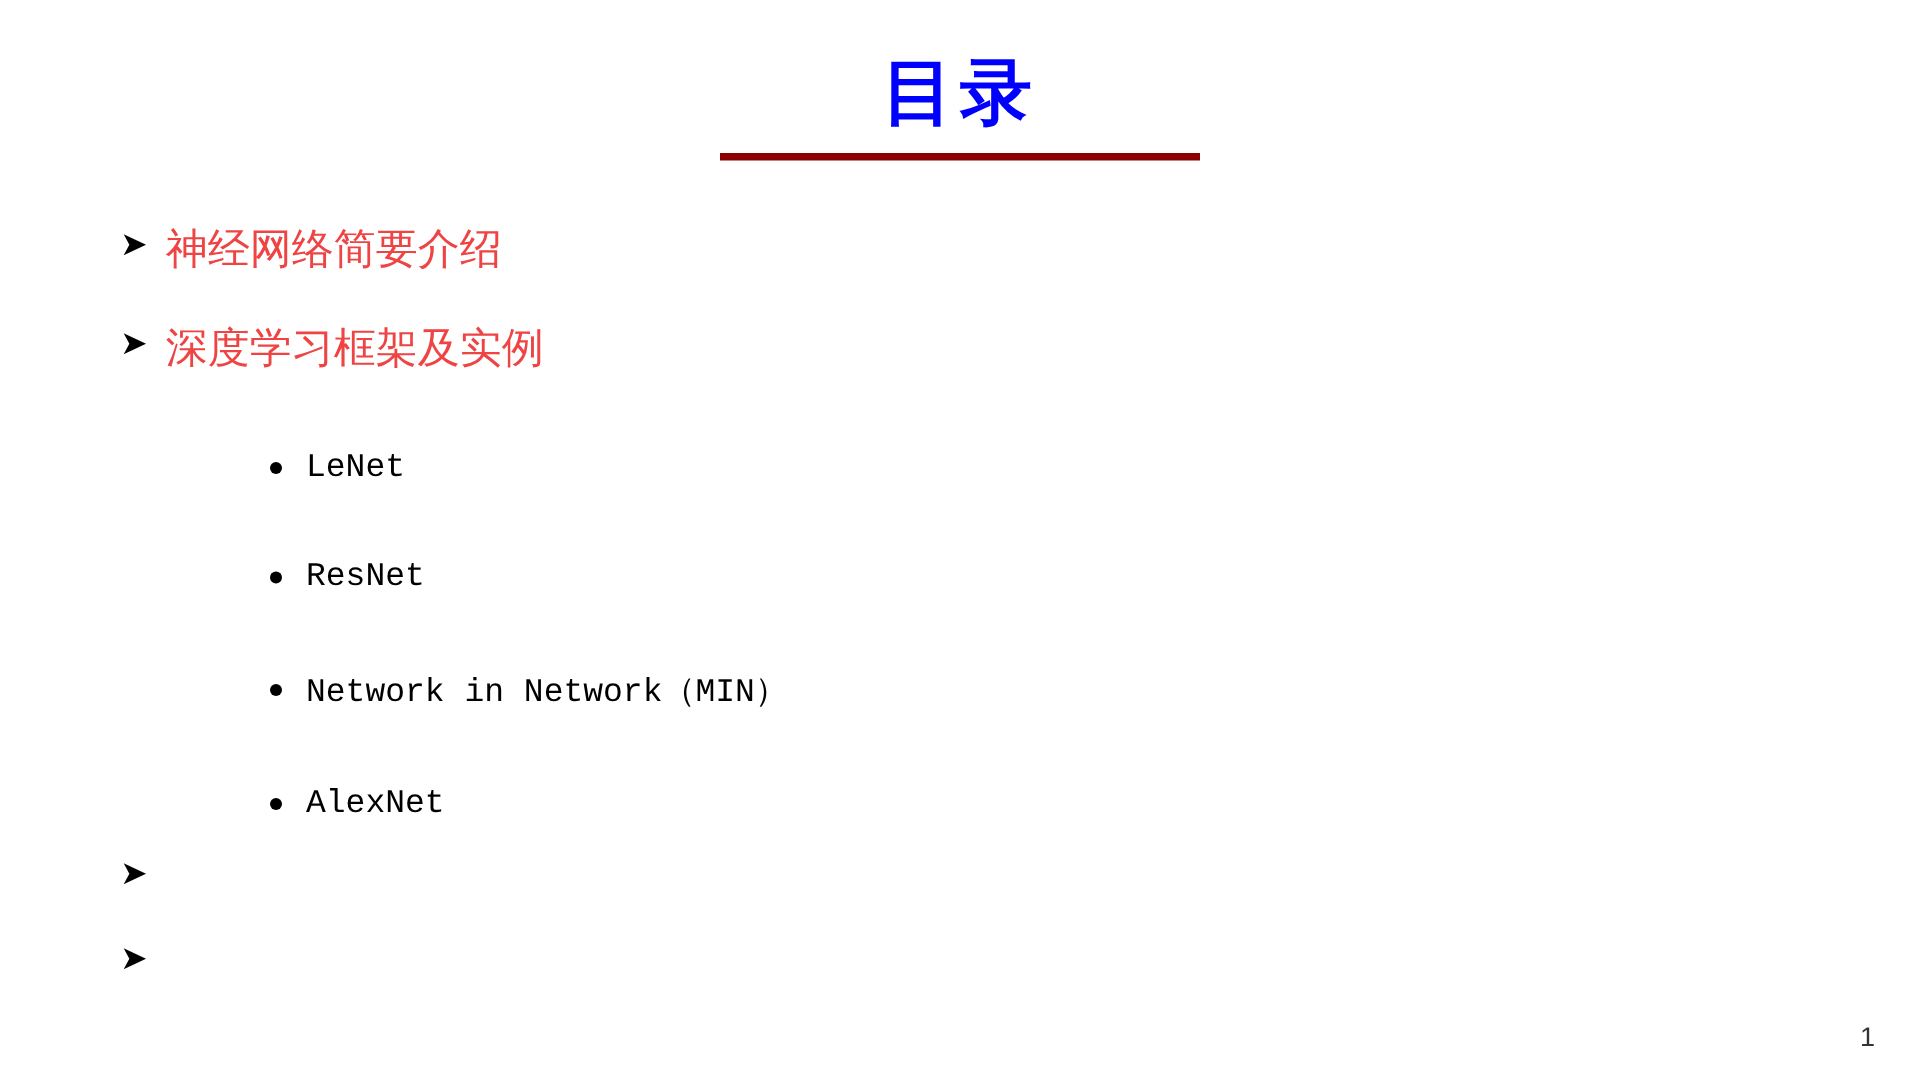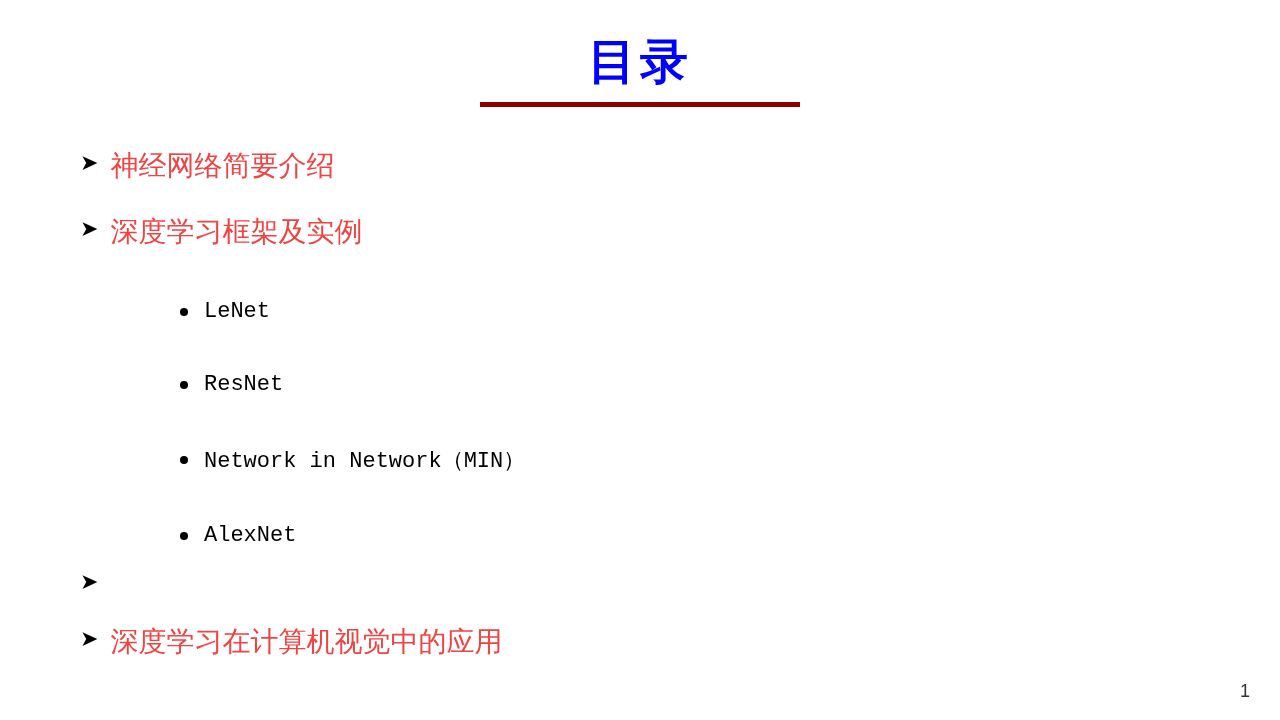--- a/index.html
+++ b/index.html
@@ -158,20 +158,19 @@
       </div>
 
     </div>
 
     <div class="main-item">
       <span class="arrow">➤</span>
     </div>
 
     <div class="main-item">
       <span class="arrow">➤</span>
-      <span class="item-text">深度学习在计算机视觉中的应用</span>
     </div>
 
   </div>
 
   <div class="page-number">1</div>
 
 </div>
 
 </body></html>

